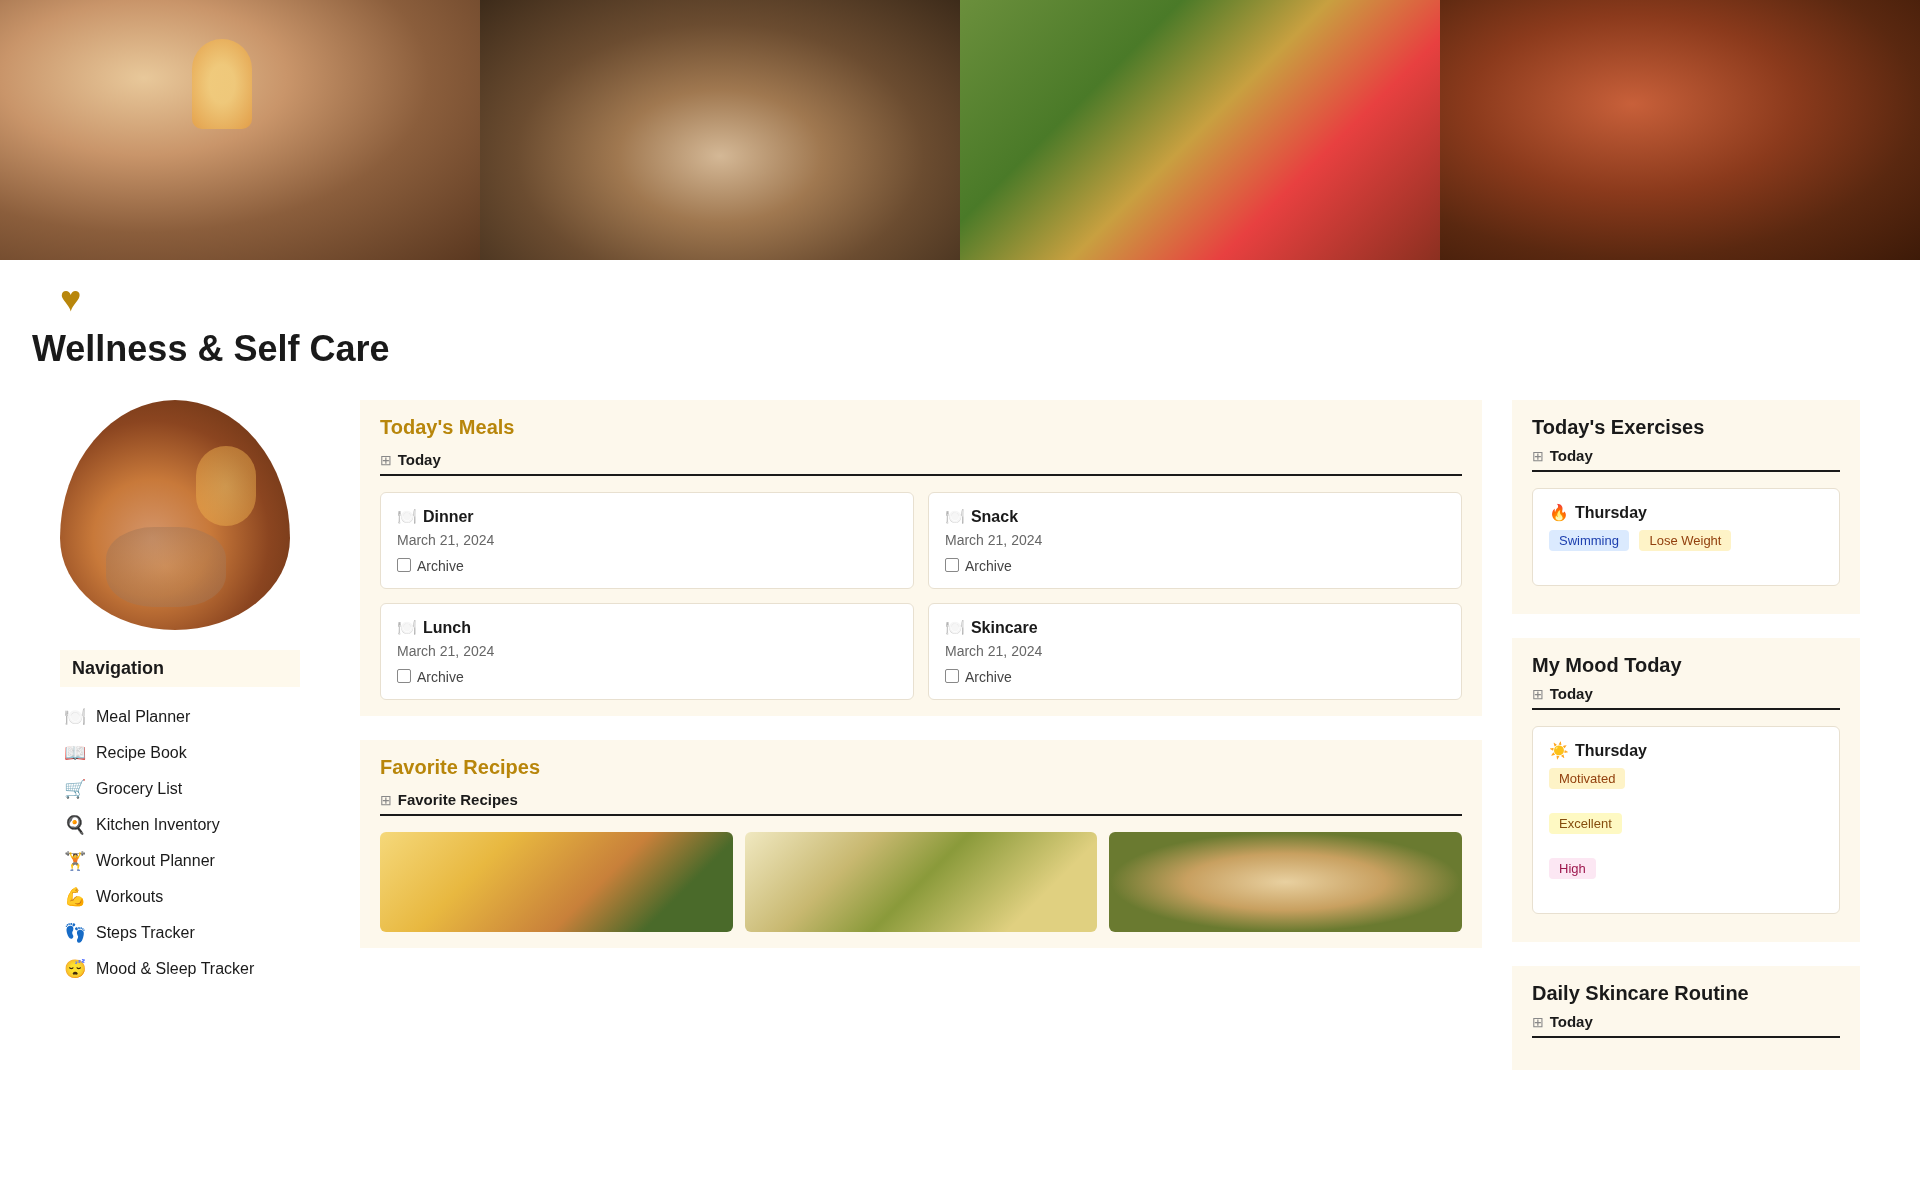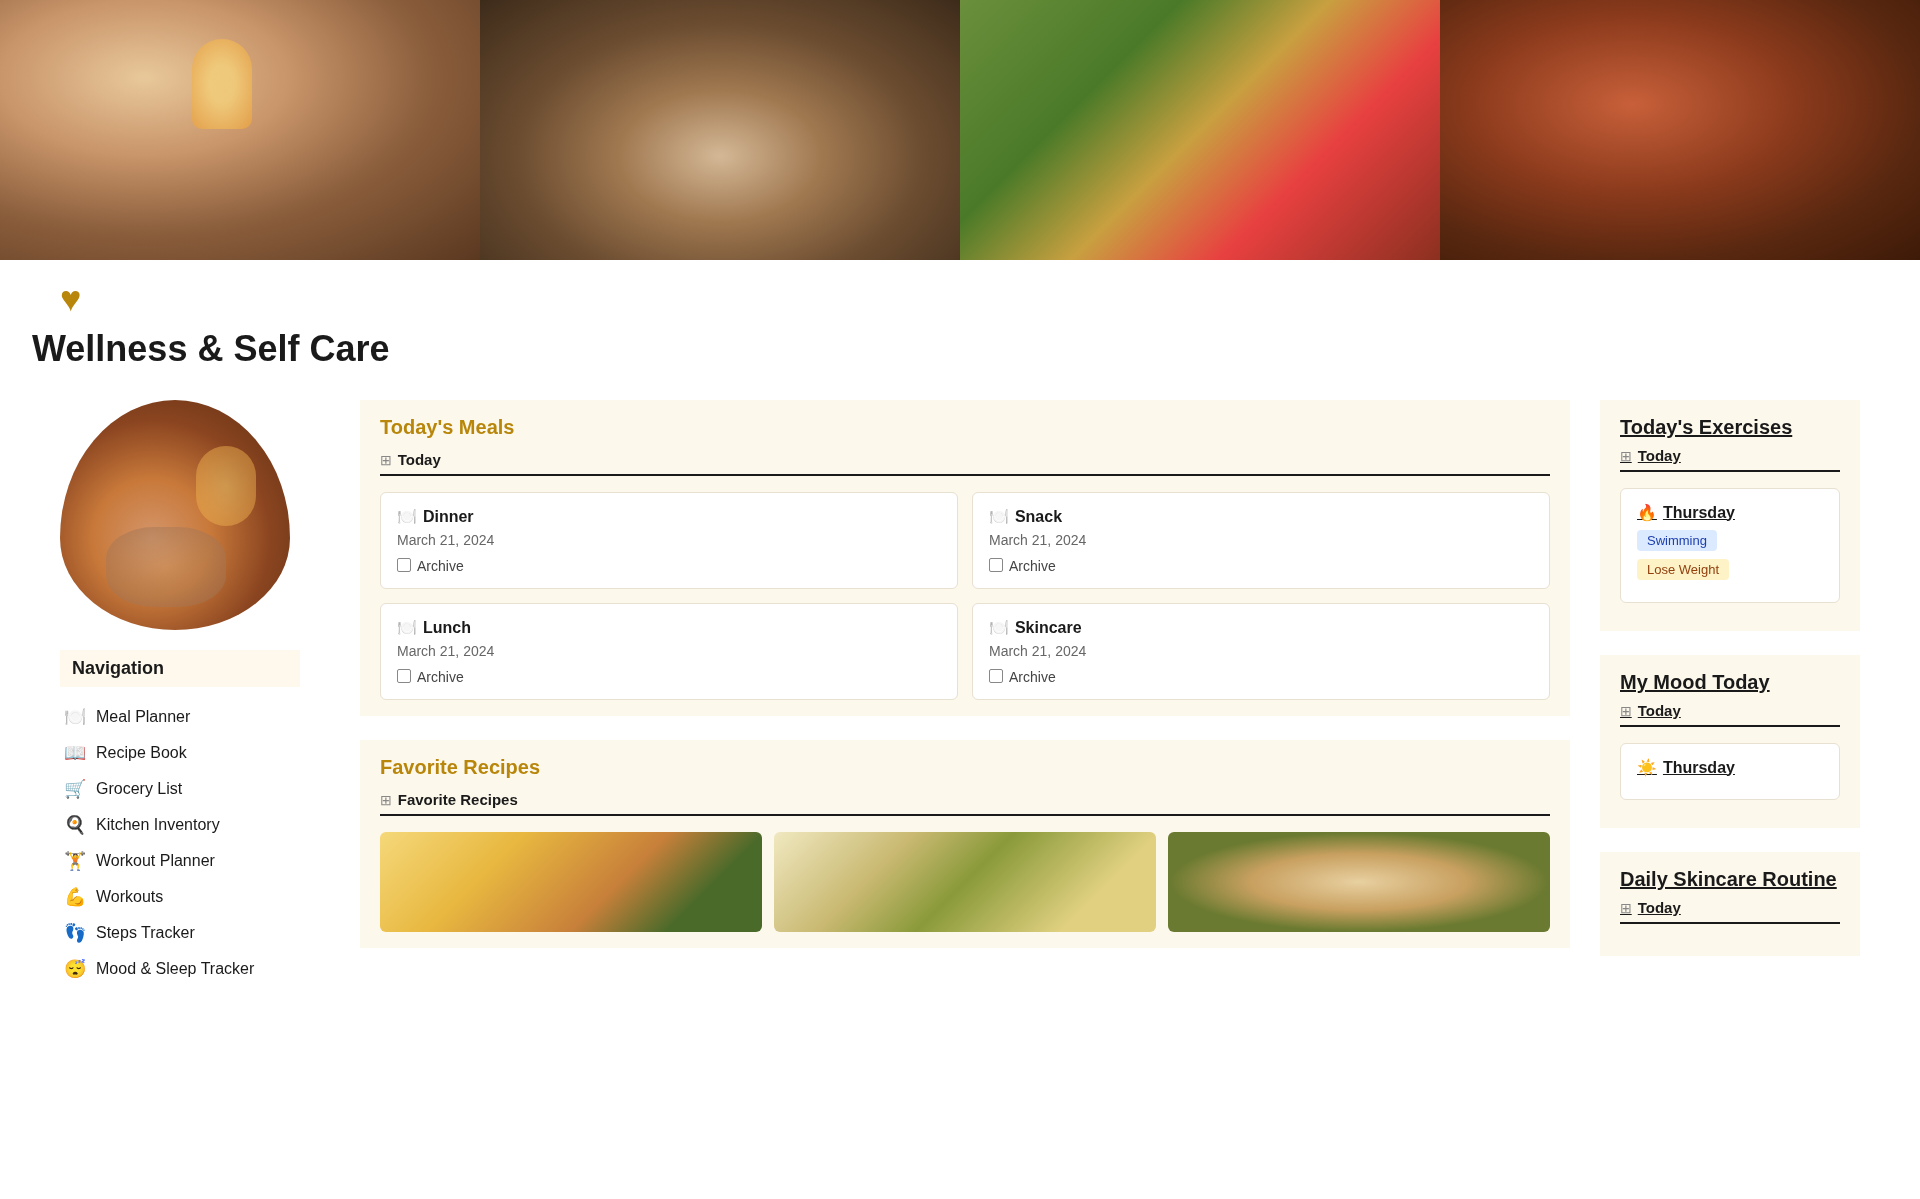--- a/index.html
+++ b/index.html
@@ -129,23 +129,22 @@
     }
 
     
     .center-content {
       flex: 1;
       padding: 0 30px;
     }
 
     
     .right-panel {
-      width: 260px;
+      width: 348px;
       flex-shrink: 0;
-      text-decoration: underline;
     }
 
     
     .section-box {
       background: #fdf8ec;
       border-radius: 0;
       padding: 16px 20px;
       margin-bottom: 24px;
     }
     .section-title {
@@ -260,21 +259,21 @@
       font-weight: 600;
       margin-bottom: 8px;
     }
     .fire-icon { font-size: 16px; }
     .tag {
       display: inline-block;
       padding: 3px 10px;
       border-radius: 4px;
       font-size: 13px;
       margin-right: 6px;
-      margin-bottom: 8px;
+      margin-bottom: 20px;
     }
     .tag-blue { background: #dbeafe; color: #1e40af; }
     .tag-amber { background: #fef3c7; color: #92400e; }
     .tag-pink { background: #fce7f3; color: #9d174d; }
     .tag-yellow { background: #fef9c3; color: #854d0e; }
 
     .mood-card {
       background: #fff;
       border: 1px solid #e8e0d0;
       border-radius: 6px;
@@ -456,20 +455,25 @@
       <div class="section-title-dark">My Mood Today</div>
       <div class="tab-row">
         <span class="tab-icon">⊞</span>
         <span class="tab-label">Today</span>
       </div>
       <div class="mood-card">
         <div class="mood-day">
           <span class="sun-icon">☀️</span>
           <span>Thursday</span>
         </div>
+        <div>
+          <span class="tag tag-amber">Motivated</span><br>
+          <span class="tag tag-yellow" style="margin-top:4px;">Excellent</span><br>
+          <span class="tag tag-pink" style="margin-top:4px;">High</span>
+        </div>
       </div>
     </div>
 
     <div class="section-box">
       <div class="section-title-dark">Daily Skincare Routine</div>
       <div class="tab-row">
         <span class="tab-icon">⊞</span>
         <span class="tab-label">Today</span>
       </div>
     </div>

